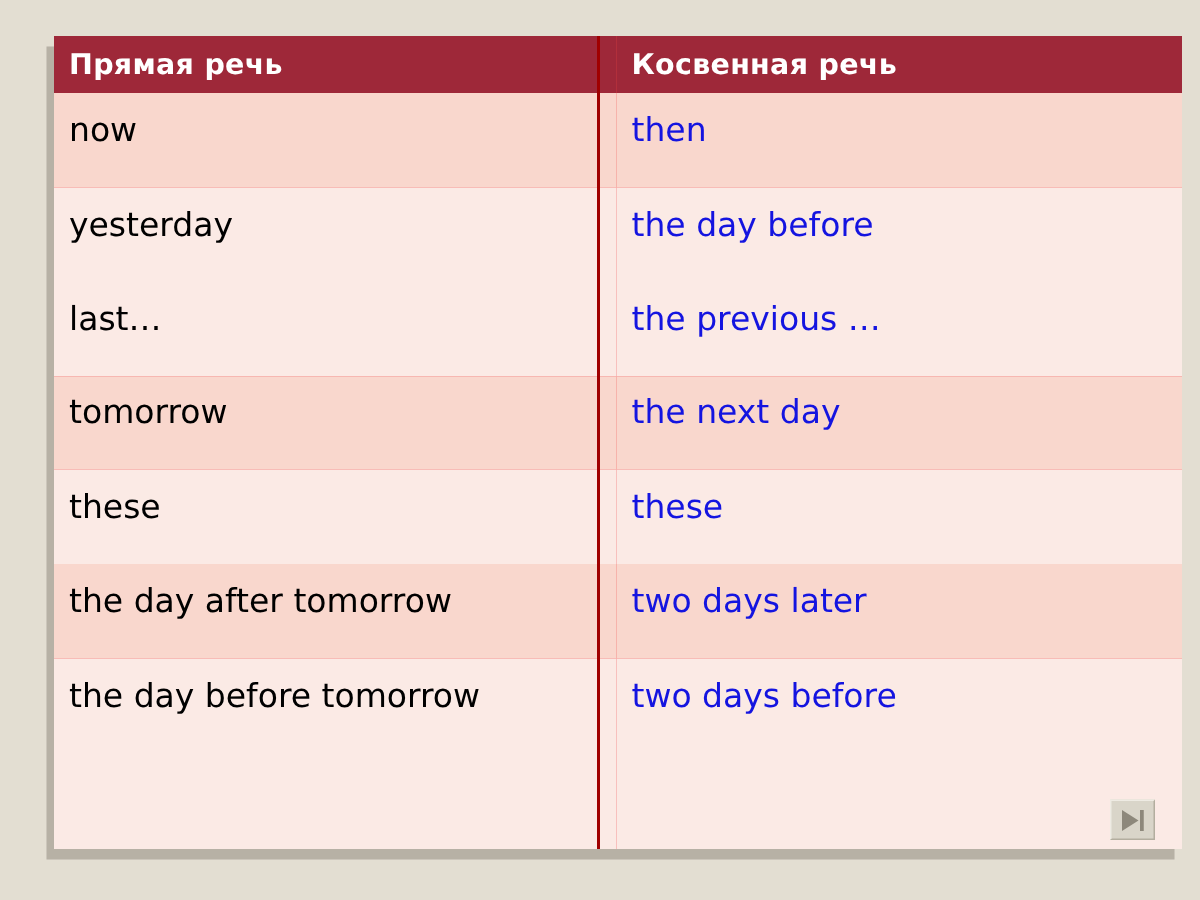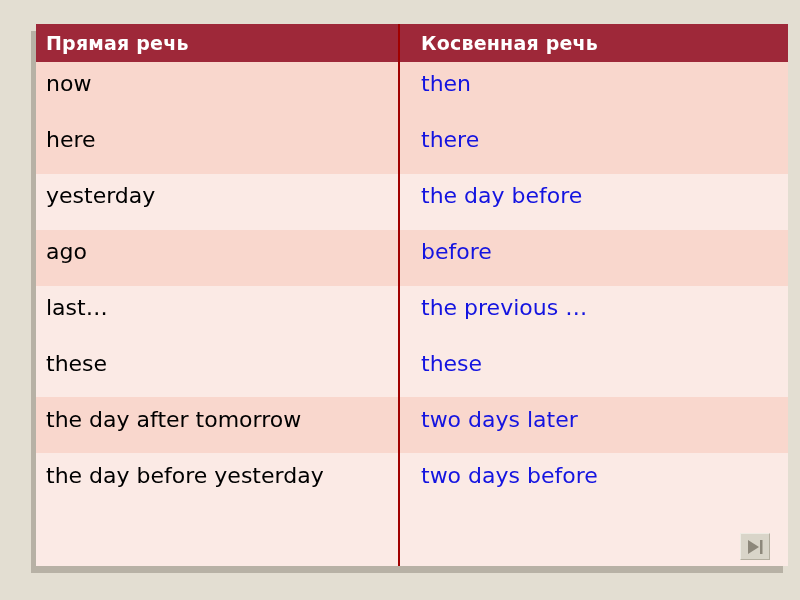--- a/index.html
+++ b/index.html
@@ -130,46 +130,42 @@
       <tr>
         <th>Прямая речь</th>
         <th>Косвенная речь</th>
       </tr>
     </thead>
     <tbody id="table-body">
         <tr class="odd">
           <td class="direct">now</td>
           <td class="reported">then</td>
         </tr>
-        <tr class="odd">
-          <td class="direct">here</td>
-          <td class="reported">there</td>
-        </tr>
         <tr class="even">
           <td class="direct">yesterday</td>
           <td class="reported">the day before</td>
         </tr>
-        <tr class="odd">
-          <td class="direct">ago</td>
-          <td class="reported">before</td>
-        </tr>
         <tr class="even">
           <td class="direct">last…</td>
           <td class="reported">the previous …</td>
+        </tr>
+        <tr class="odd">
+          <td class="direct">tomorrow</td>
+          <td class="reported">the next day</td>
         </tr>
         <tr class="even">
           <td class="direct">these</td>
           <td class="reported">these</td>
         </tr>
         <tr class="odd">
           <td class="direct">the day after tomorrow</td>
           <td class="reported">two days later</td>
         </tr>
         <tr class="even">
-          <td class="direct">the day before yesterday</td>
+          <td class="direct">the day before tomorrow</td>
           <td class="reported">two days before</td>
         </tr>
         <tr class="spacer">
           <td></td>
           <td></td>
         </tr>
       </tbody>
   </table>
 
   <div class="divider"></div>

